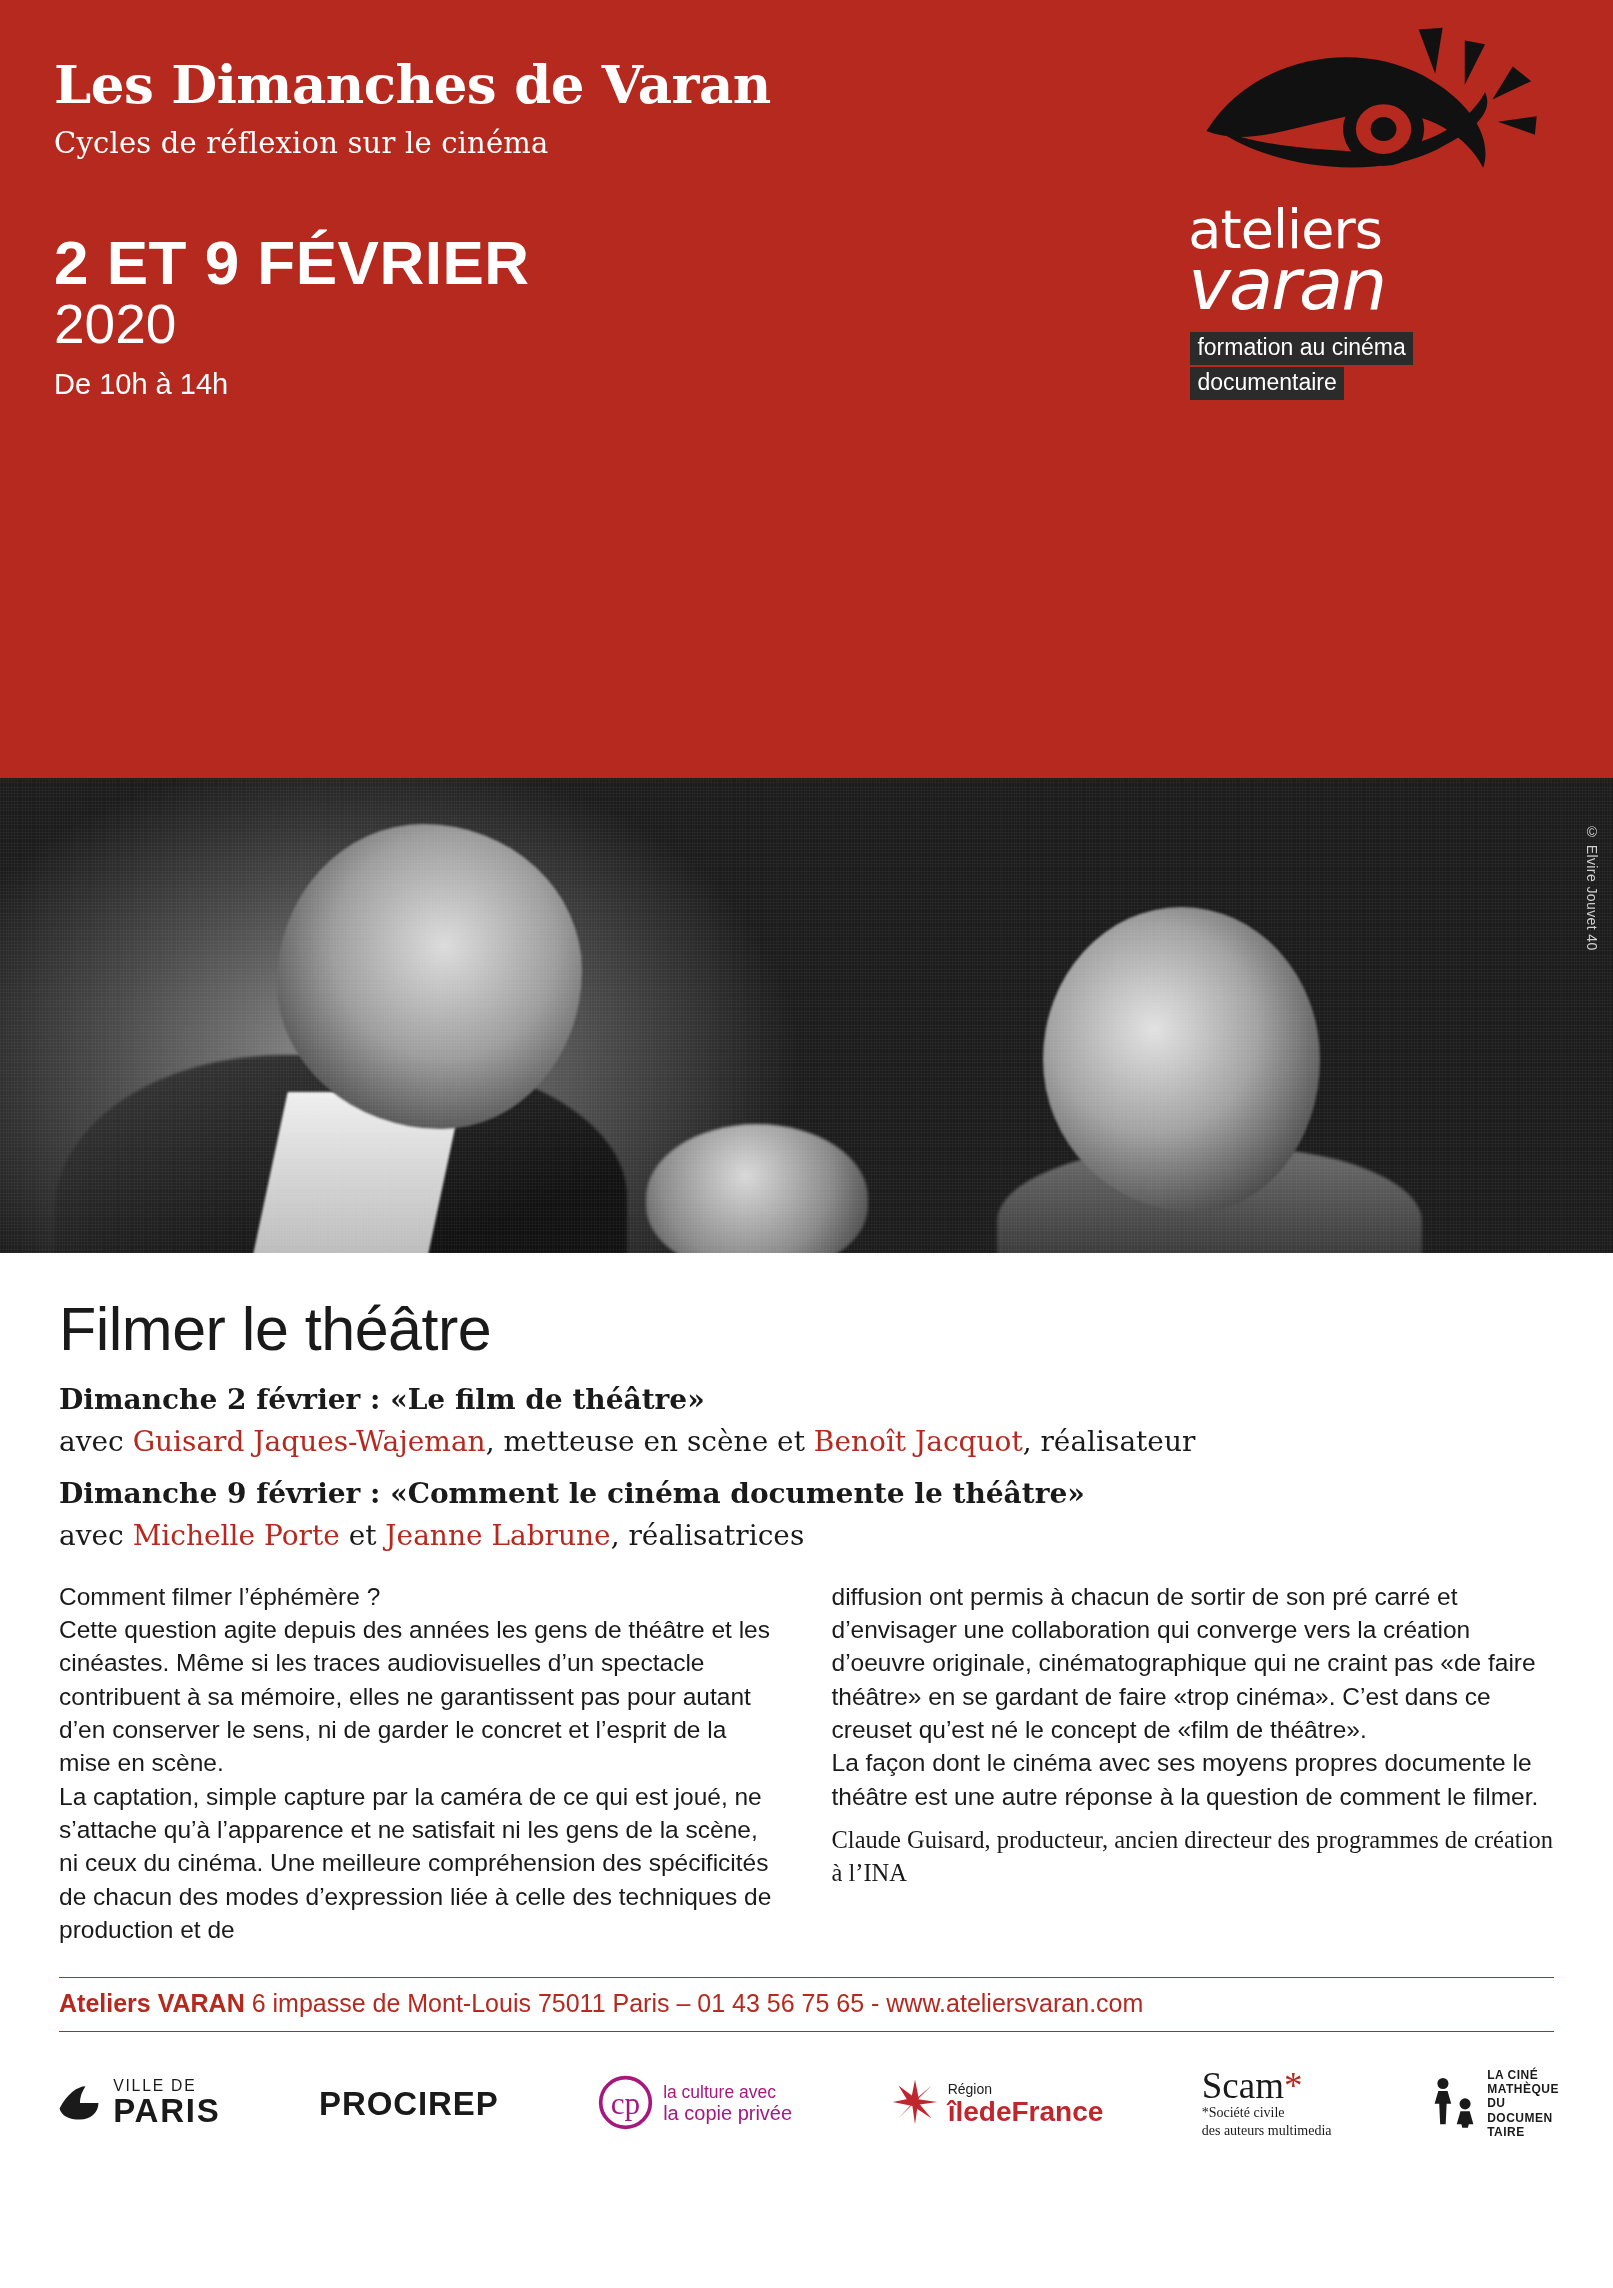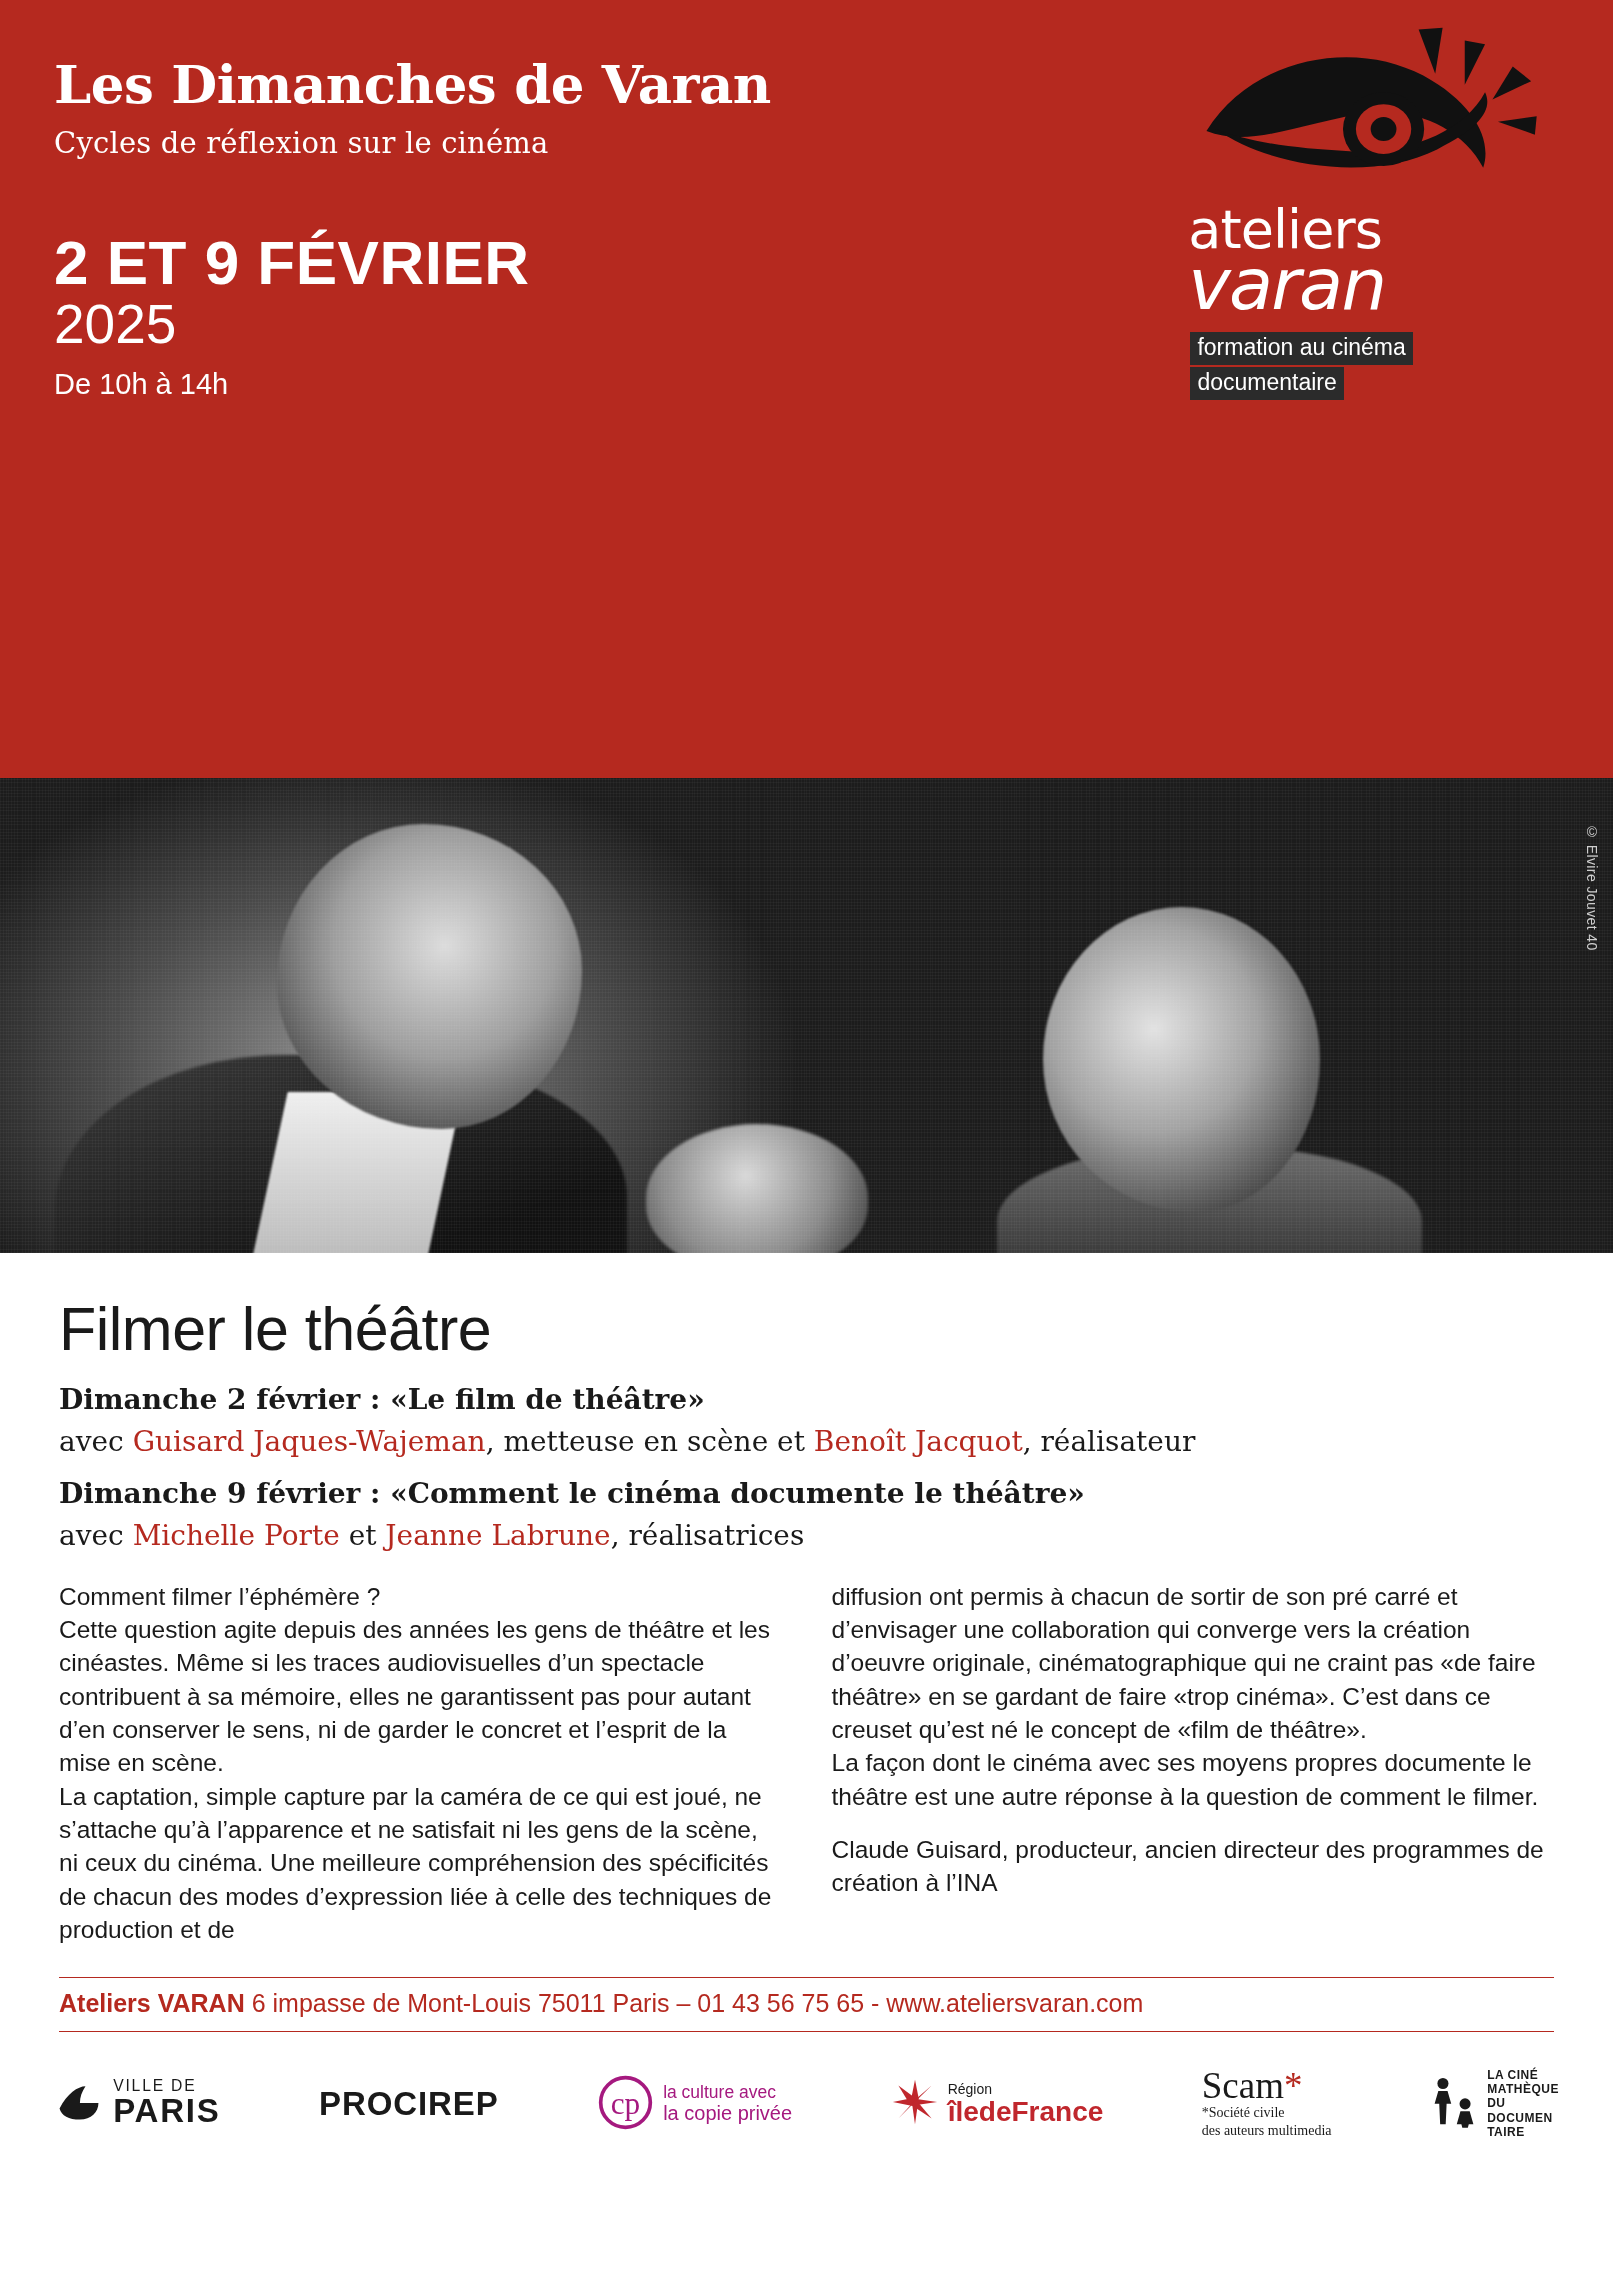--- a/index.html
+++ b/index.html
@@ -234,21 +234,22 @@
     font-family: "Liberation Sans", sans-serif;
     font-weight: 300;
     font-size: 24.5px;
     line-height: 1.36;
     color: #1a1a1a;
   }
   .col p {
     margin: 0;
   }
   .col p + p.spaced {
-    margin-top: 20px;
+    margin-top: 10px;
+    font-family: Liberation Serif, serif;
   }
 
   
   .addr-wrap {
     margin: 31px 59px 0 59px;
     border-top: 1.8px solid #b5291f;
     border-bottom: 1.8px solid #b5291f;
     padding: 11px 0 13px 0;
   }
   .addr {
@@ -342,21 +343,21 @@
 </style>
 </head>
 <body>
 
 <div class="header">
   <h1 class="header-title">Les Dimanches de Varan</h1>
   <div class="header-sub">Cycles de réflexion sur le cinéma</div>
 
   <div class="header-dates">
     <div class="header-date-main">2 ET 9 FÉVRIER</div>
-    <div class="header-year">2025</div>
+    <div class="header-year">2020</div>
     <div class="header-hours">De 10h à 14h</div>
   </div>
 
   <div class="logo-block">
     <div class="logo-eye">
       <svg viewBox="0 0 400 200" width="369" height="185" aria-hidden="true">
         <g fill="#111111">
           <path d="M20,120 C70,40 180,20 255,60 C310,90 330,130 320,160 C300,120 250,95 200,100 C130,108 70,140 20,120 Z"></path>
           <path d="M30,118 C90,160 200,175 270,140 C320,115 330,95 322,78 C300,120 240,145 175,142 C115,139 65,132 30,118 Z"></path>
           <path d="M250,10 L268,58 L276,8 Z"></path>

